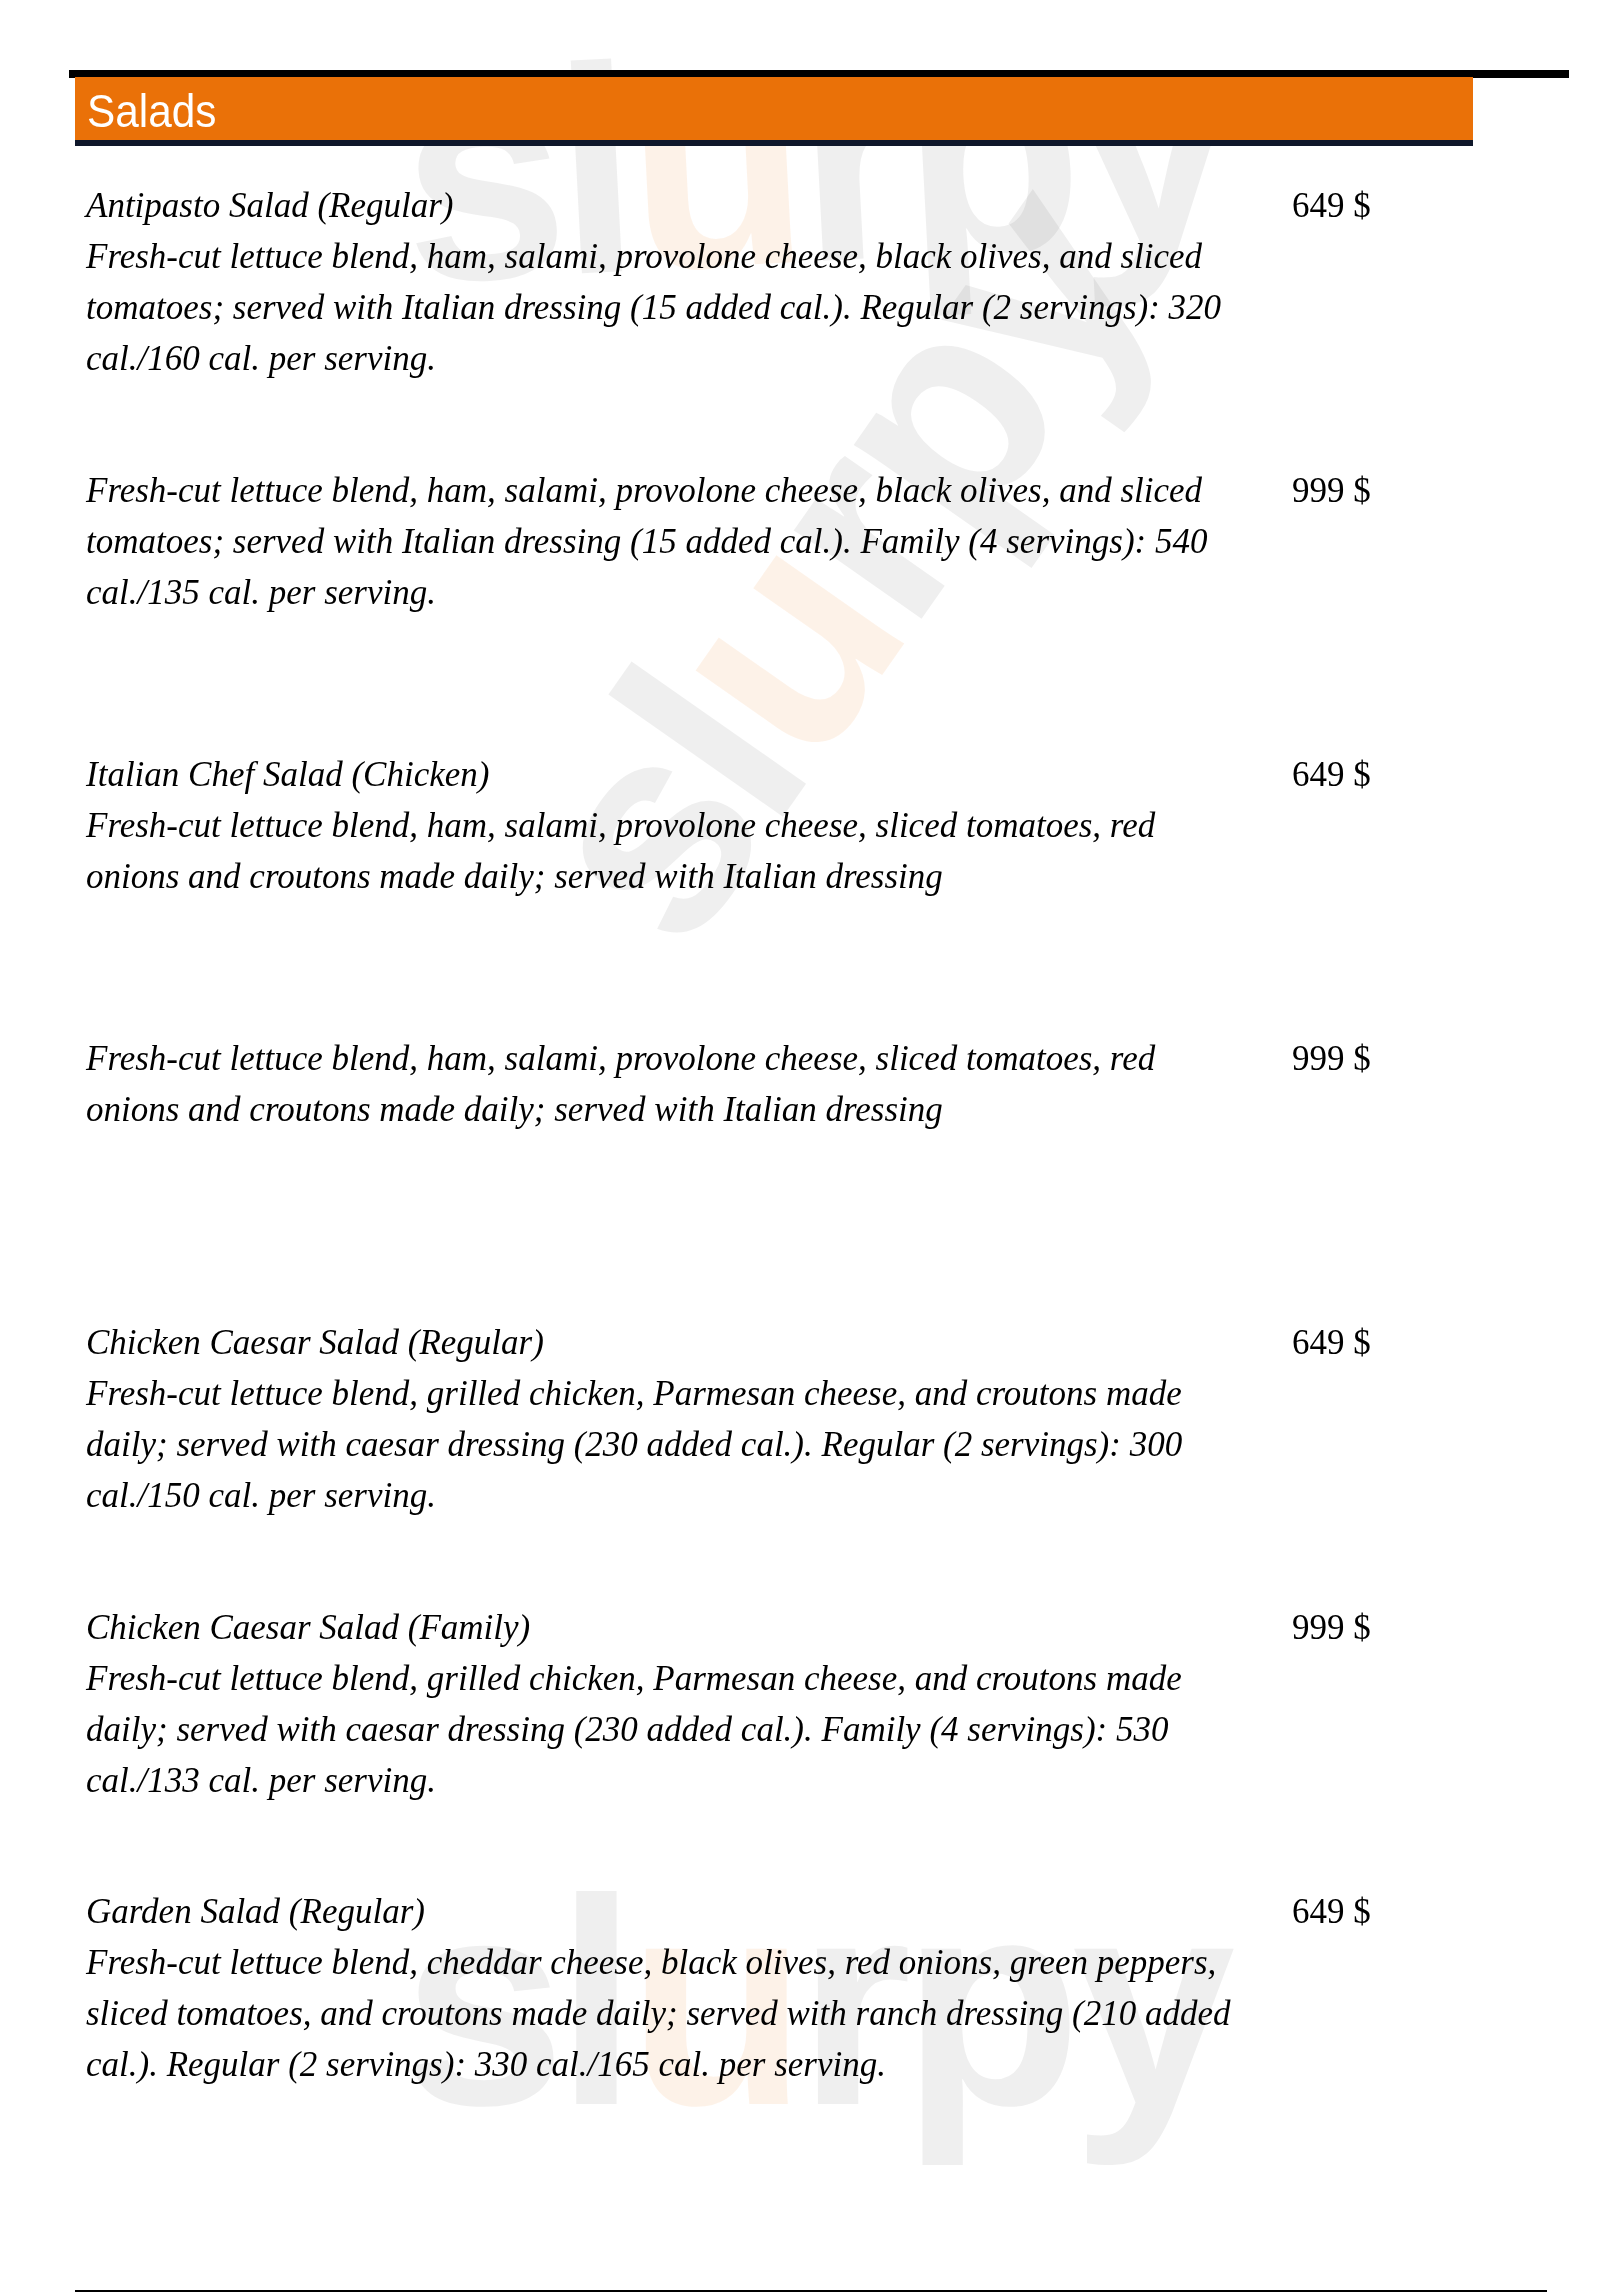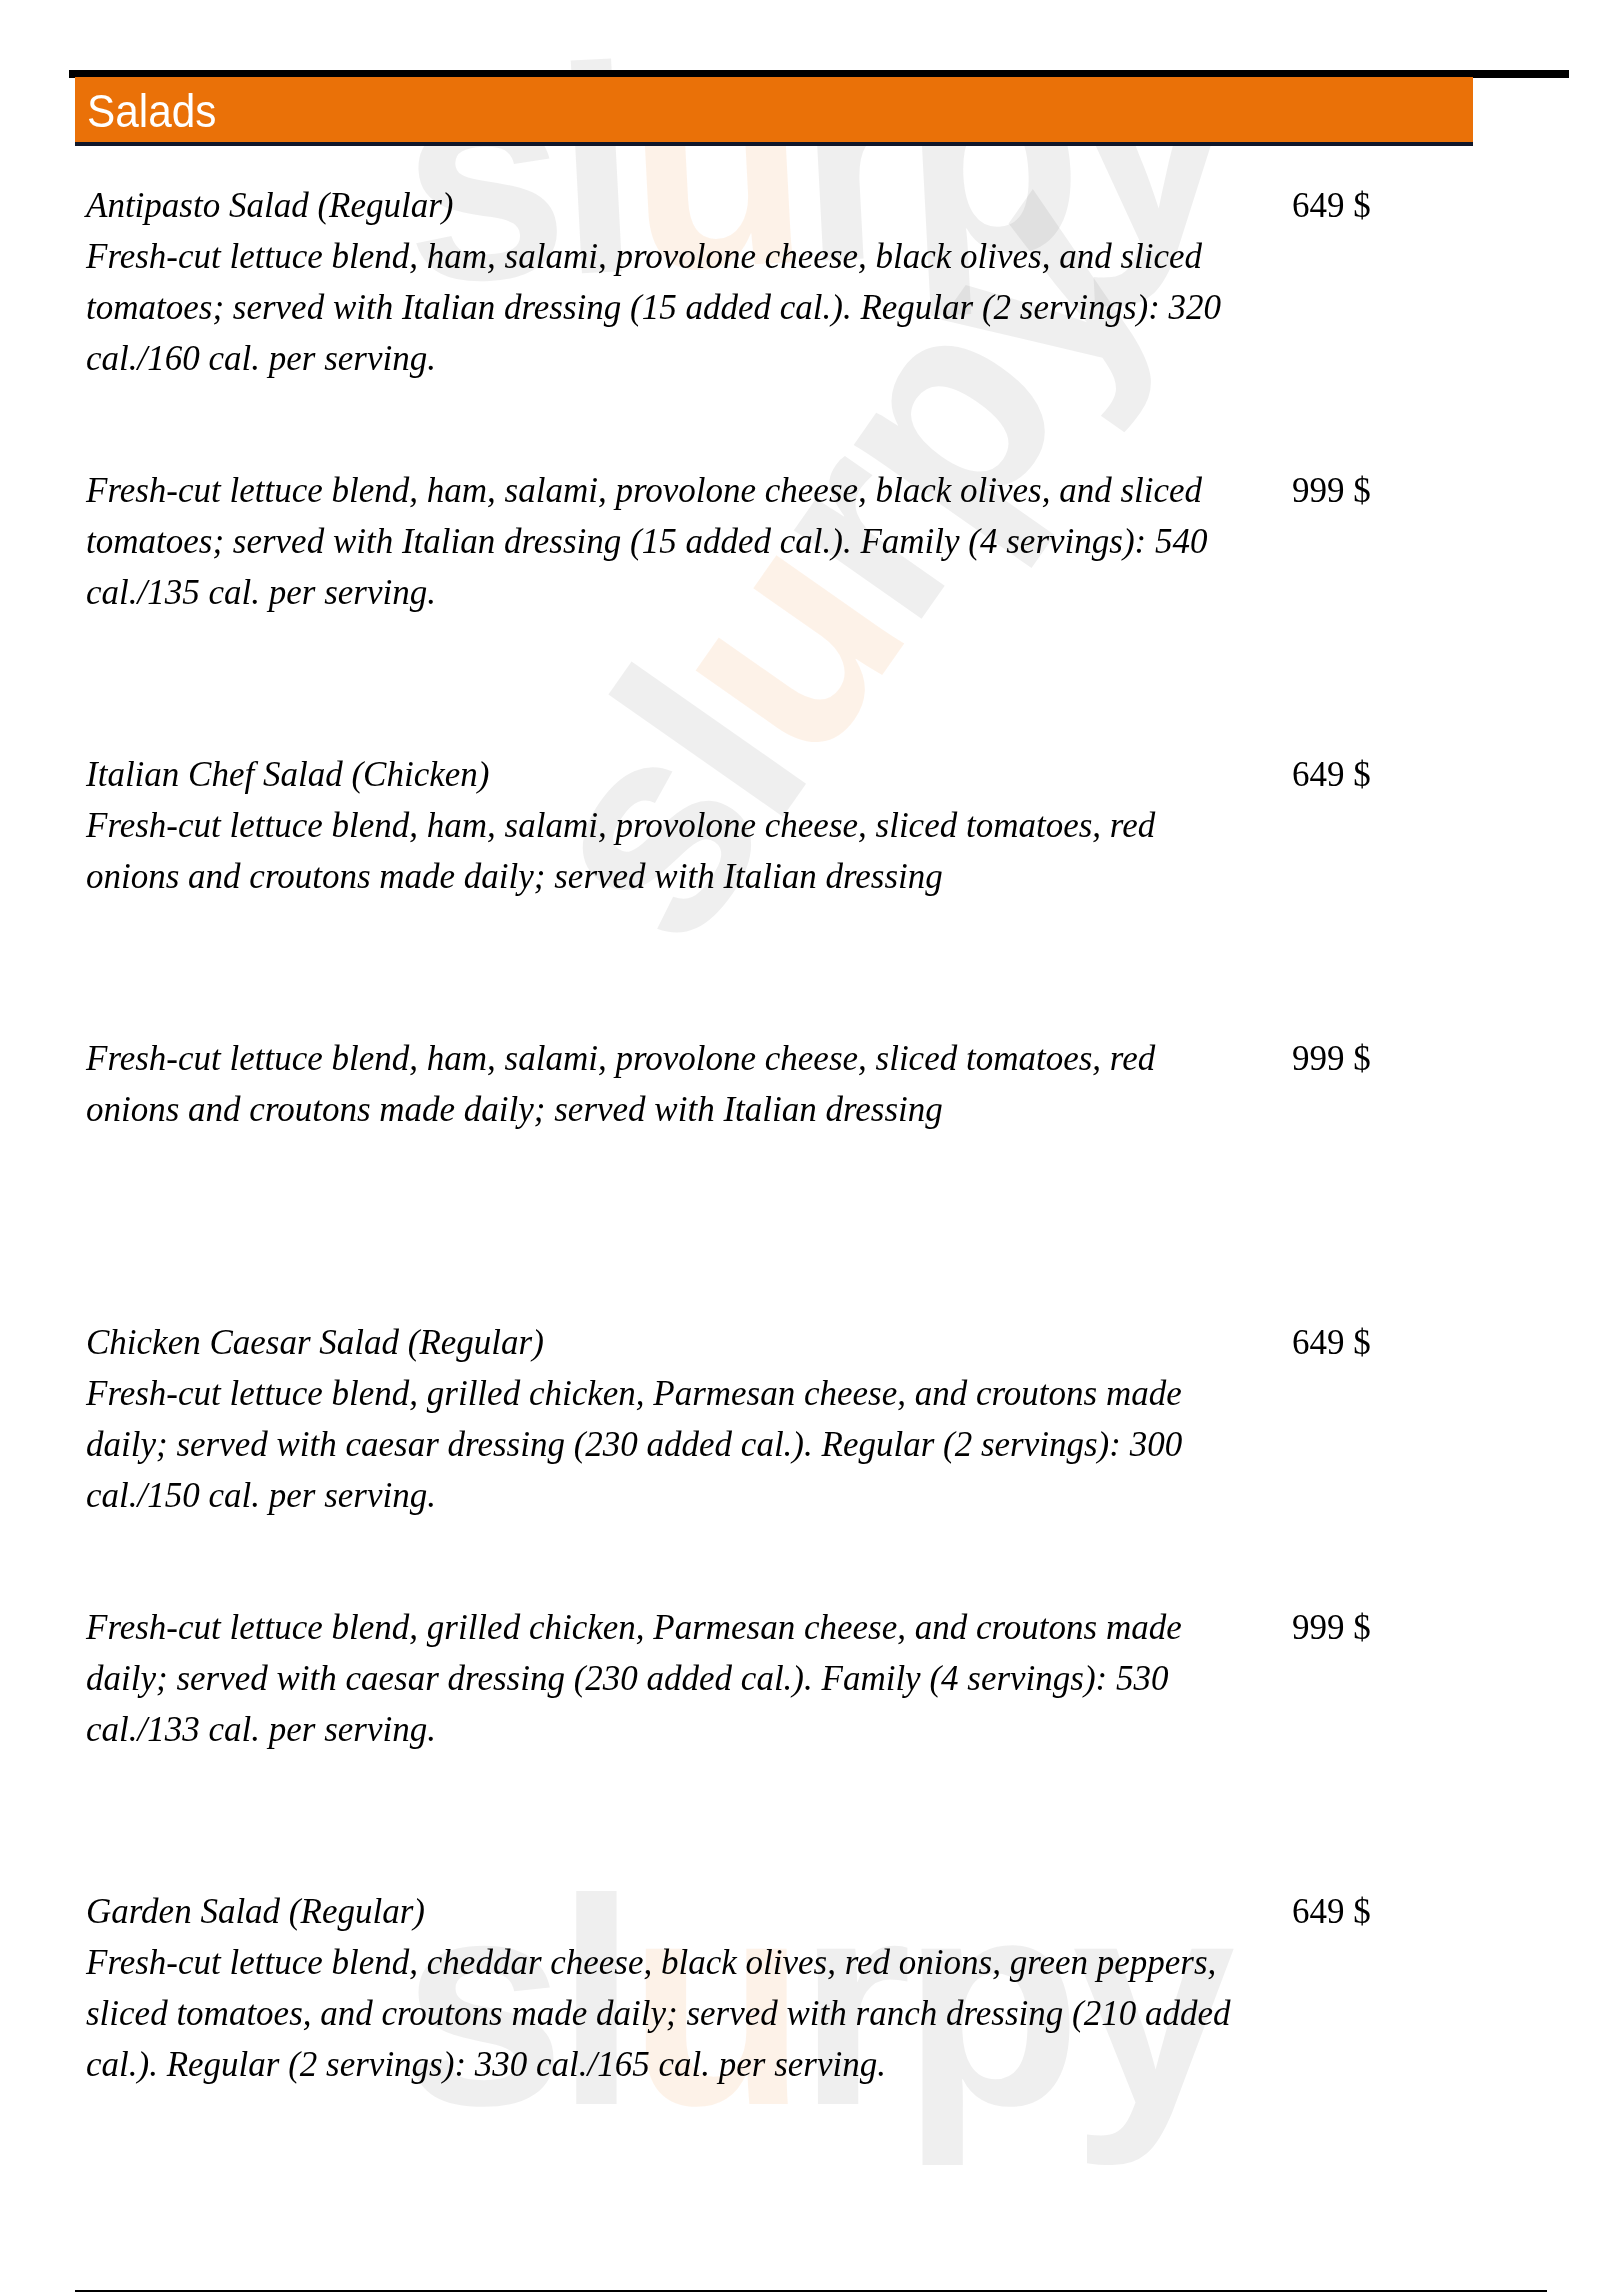--- a/index.html
+++ b/index.html
@@ -1,18 +1,18 @@
 <!DOCTYPE html>
 <html><head>
 <meta charset="utf-8">
 <style>
   html, body { margin: 0; padding: 0; background: #ffffff; }
   body { width: 1621px; height: 2293px; position: relative; overflow: hidden; font-family: "Liberation Serif", serif; color: #000; }
   .top-rule { position: absolute; left: 69px; top: 70px; width: 1500px; height: 7.8px; background: #000; }
-  .section-header { position: absolute; left: 75px; top: 77px; width: 1398px; height: 69px; background: #ea7108; border-bottom: 4px solid #0f172a; box-sizing: border-box; }
+  .section-header { position: absolute; left: 75px; top: 77px; width: 1398px; height: 69px; background: #ea7108; border-bottom: 6px solid #0f172a; box-sizing: border-box; }
   .section-title { position: absolute; left: 11.8px; top: 5.9px; font-family: "Liberation Sans", sans-serif; font-size: 47px; color: #ffffff; transform: scaleX(0.9); transform-origin: left; }
   .watermark { position: absolute; pointer-events: none; font-family: "Liberation Sans", sans-serif; font-weight: bold; font-size: 294px; letter-spacing: -9.8px; opacity: 0.09; color: #555; }
   .watermark .u { color: #f07a10; opacity: 1; }
   .wm1 { left: 402px; top: -9.8px; transform: rotate(-3deg); }
   .wm2 { left: 461px; top: 804px; transform: rotate(-55deg); transform-origin: left top; }
   .wm3 { left: 402px; top: 1833px; }
   .menu-item { position: absolute; left: 86px; width: 1176px; font-style: italic; }
   .item-name, .item-desc { font-size: 35px; line-height: 51px; }
   .item-desc { width: 1157px; }
   .price { position: absolute; left: 1292px; font-size: 35px; line-height: 51px; }
@@ -52,20 +52,21 @@
 </div>
 <div class="price" style="top:1033px">999 $</div>
 
 <div class="menu-item" style="top:1317px">
   <div class="item-name">Chicken Caesar Salad (Regular)</div>
   <div class="item-desc">Fresh-cut lettuce blend, grilled chicken, Parmesan cheese, and croutons made daily; served with caesar dressing (230 added cal.). Regular (2 servings): 300 cal./150 cal. per serving.</div>
 </div>
 <div class="price" style="top:1317px">649 $</div>
 
 <div class="menu-item" style="top:1602px">
+  <div class="item-name">Chicken Caesar Salad (Family)</div>
   <div class="item-desc">Fresh-cut lettuce blend, grilled chicken, Parmesan cheese, and croutons made daily; served with caesar dressing (230 added cal.). Family (4 servings): 530 cal./133 cal. per serving.</div>
 </div>
 <div class="price" style="top:1602px">999 $</div>
 
 <div class="menu-item" style="top:1886px">
   <div class="item-name">Garden Salad (Regular)</div>
   <div class="item-desc">Fresh-cut lettuce blend, cheddar cheese, black olives, red onions, green peppers, sliced tomatoes, and croutons made daily; served with ranch dressing (210 added cal.). Regular (2 servings): 330 cal./165 cal. per serving.</div>
 </div>
 <div class="price" style="top:1886px">649 $</div>
 

